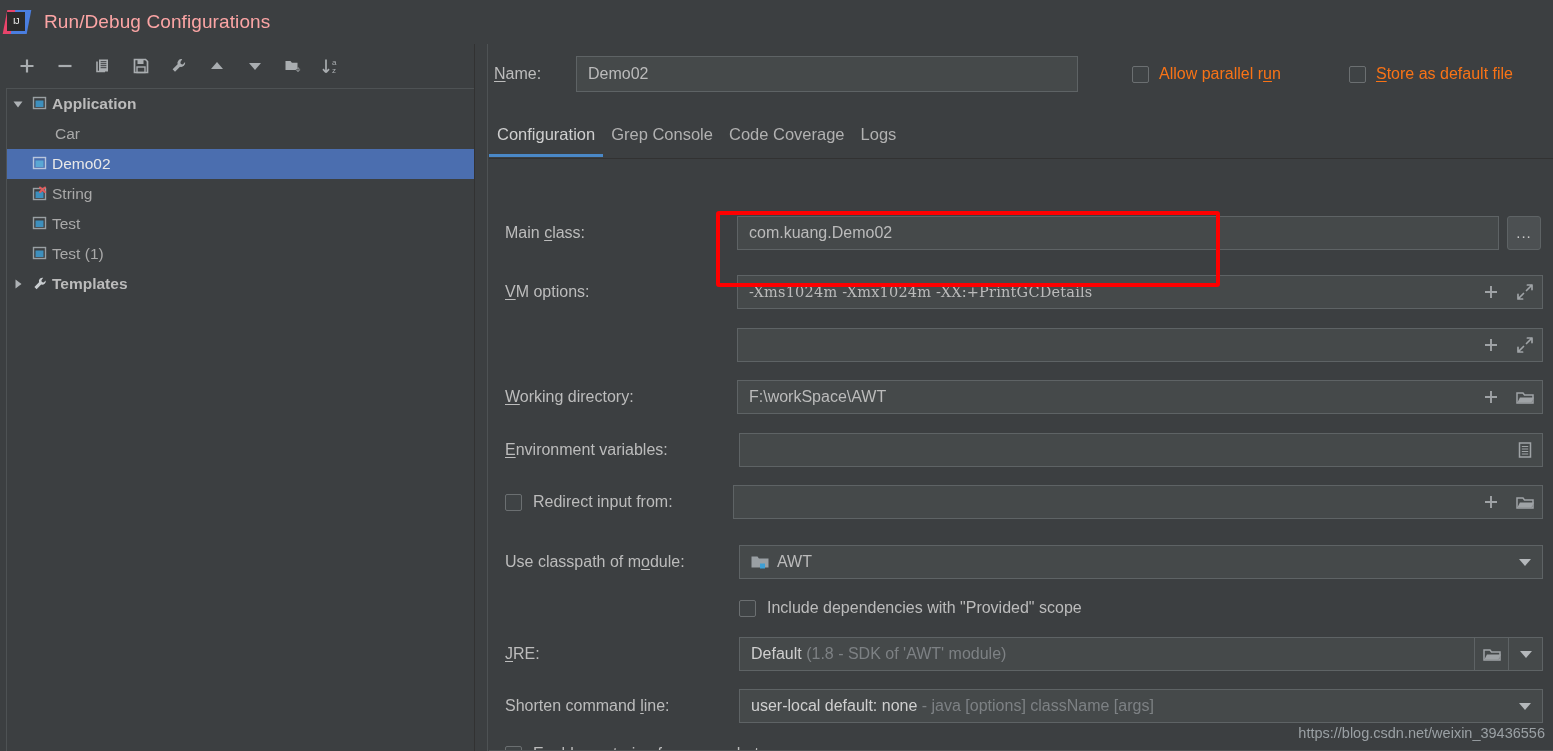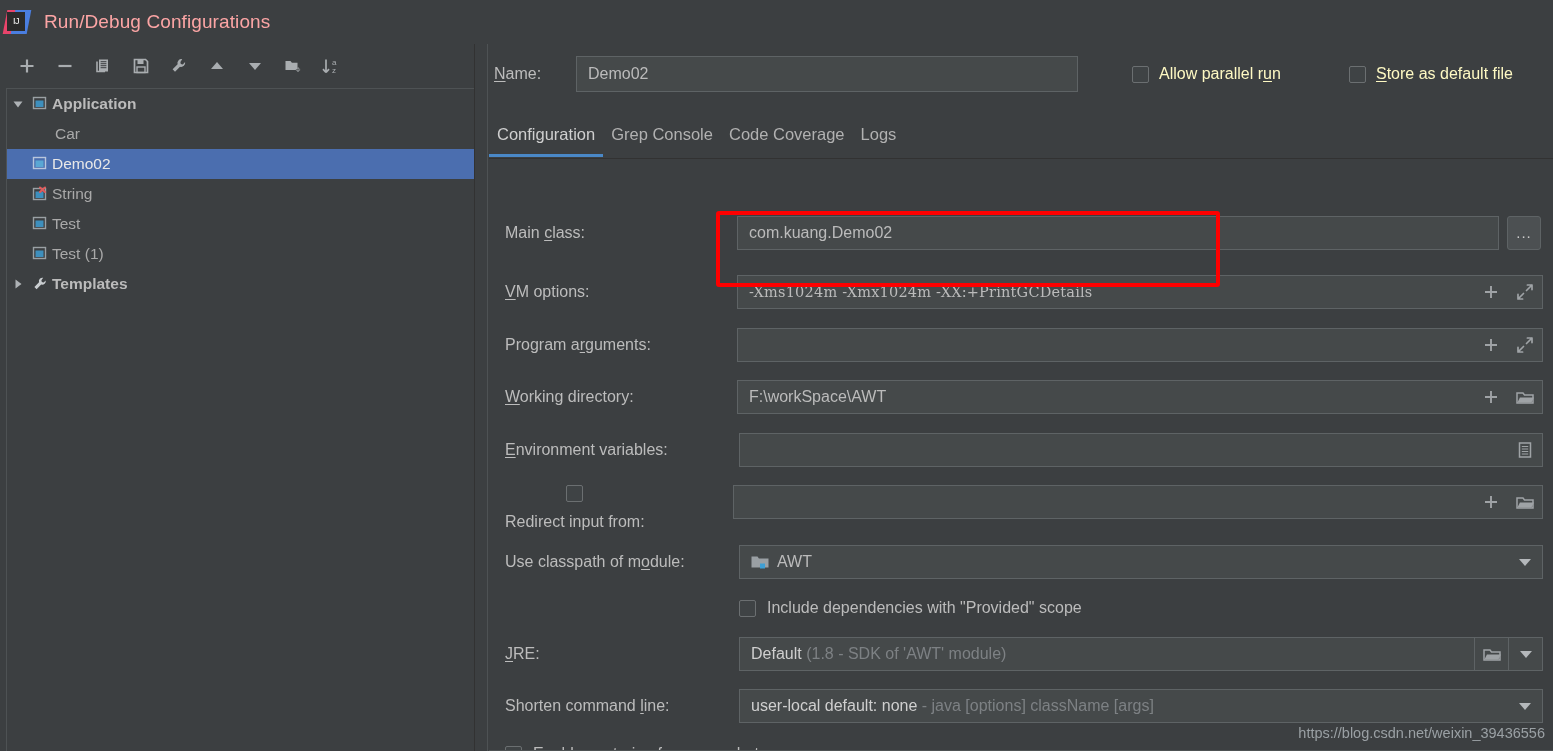--- a/index.html
+++ b/index.html
@@ -196,21 +196,21 @@
     border-radius: 2px;
     box-sizing: border-box;
     flex: 0 0 auto;
   }
   .opt-check {
     position: absolute;
     display: flex;
     align-items: center;
     gap: 10px;
     font-size: 16px;
-    color: #fef9c3;
+    color: #f97316;
     top: 9px;
   }
   .opt-allow { left: 643px; }
   .opt-store { left: 860px; }
 
   
   .tabs {
     position: absolute;
     left: 0; top: 68px;
     width: 1064px; height: 46px;
@@ -584,21 +584,20 @@
           <span class="ctl-icon">
             <svg width="18" height="18" viewBox="0 0 18 18">
               <path d="M16 2l-5.5 5.5M16 2h-4.6M16 2v4.6" stroke="#9fa3a6" stroke-width="1.7" fill="none" stroke-linecap="round"></path>
               <path d="M2 16l5.5-5.5M2 16h4.6M2 16v-4.6" stroke="#9fa3a6" stroke-width="1.7" fill="none" stroke-linecap="round"></path>
             </svg>
           </span>
         </div>
       </div>
 
       <div class="frow" style="top:170px; width:1064px;">
-        <div class="flabel"><span>Program a</span><u>r</u><span>guments:</span></div>
         <div class="fctl" style="width:806px;">
           <span class="val" title=""></span>
           <span class="ctl-icon">
             <svg width="18" height="18" viewBox="0 0 18 18">
                 <path d="M9 3v12M3 9h12" stroke="#9fa3a6" stroke-width="1.9"></path>
               </svg>
           </span>
           <span class="ctl-icon">
             <svg width="18" height="18" viewBox="0 0 18 18">
               <path d="M16 2l-5.5 5.5M16 2h-4.6M16 2v4.6" stroke="#9fa3a6" stroke-width="1.7" fill="none" stroke-linecap="round"></path>
@@ -633,21 +632,21 @@
           <span class="ctl-icon">
             <svg width="18" height="18" viewBox="0 0 18 18">
               <rect x="3.5" y="2" width="11" height="14" fill="none" stroke="#9fa3a6" stroke-width="1.5"></rect>
               <path d="M5.8 5.5h6.4M5.8 8h6.4M5.8 10.5h6.4M5.8 13h6.4" stroke="#9fa3a6" stroke-width="1.2"></path>
             </svg>
           </span>
         </div>
       </div>
 
       <div class="frow" style="top:327px; width:1064px;">
-        <div class="inline-check" style="left:16px;flex-direction:column;">
+        <div class="inline-check" style="left:16px;">
           <span class="cbx"></span>
           <span>Redirect input from:</span>
         </div>
         <div class="fctl" style="left:244px; width:810px;">
           <span class="val"></span>
           <span class="ctl-icon">
             <svg width="18" height="18" viewBox="0 0 18 18">
                 <path d="M9 3v12M3 9h12" stroke="#9fa3a6" stroke-width="1.9"></path>
               </svg>
           </span>

